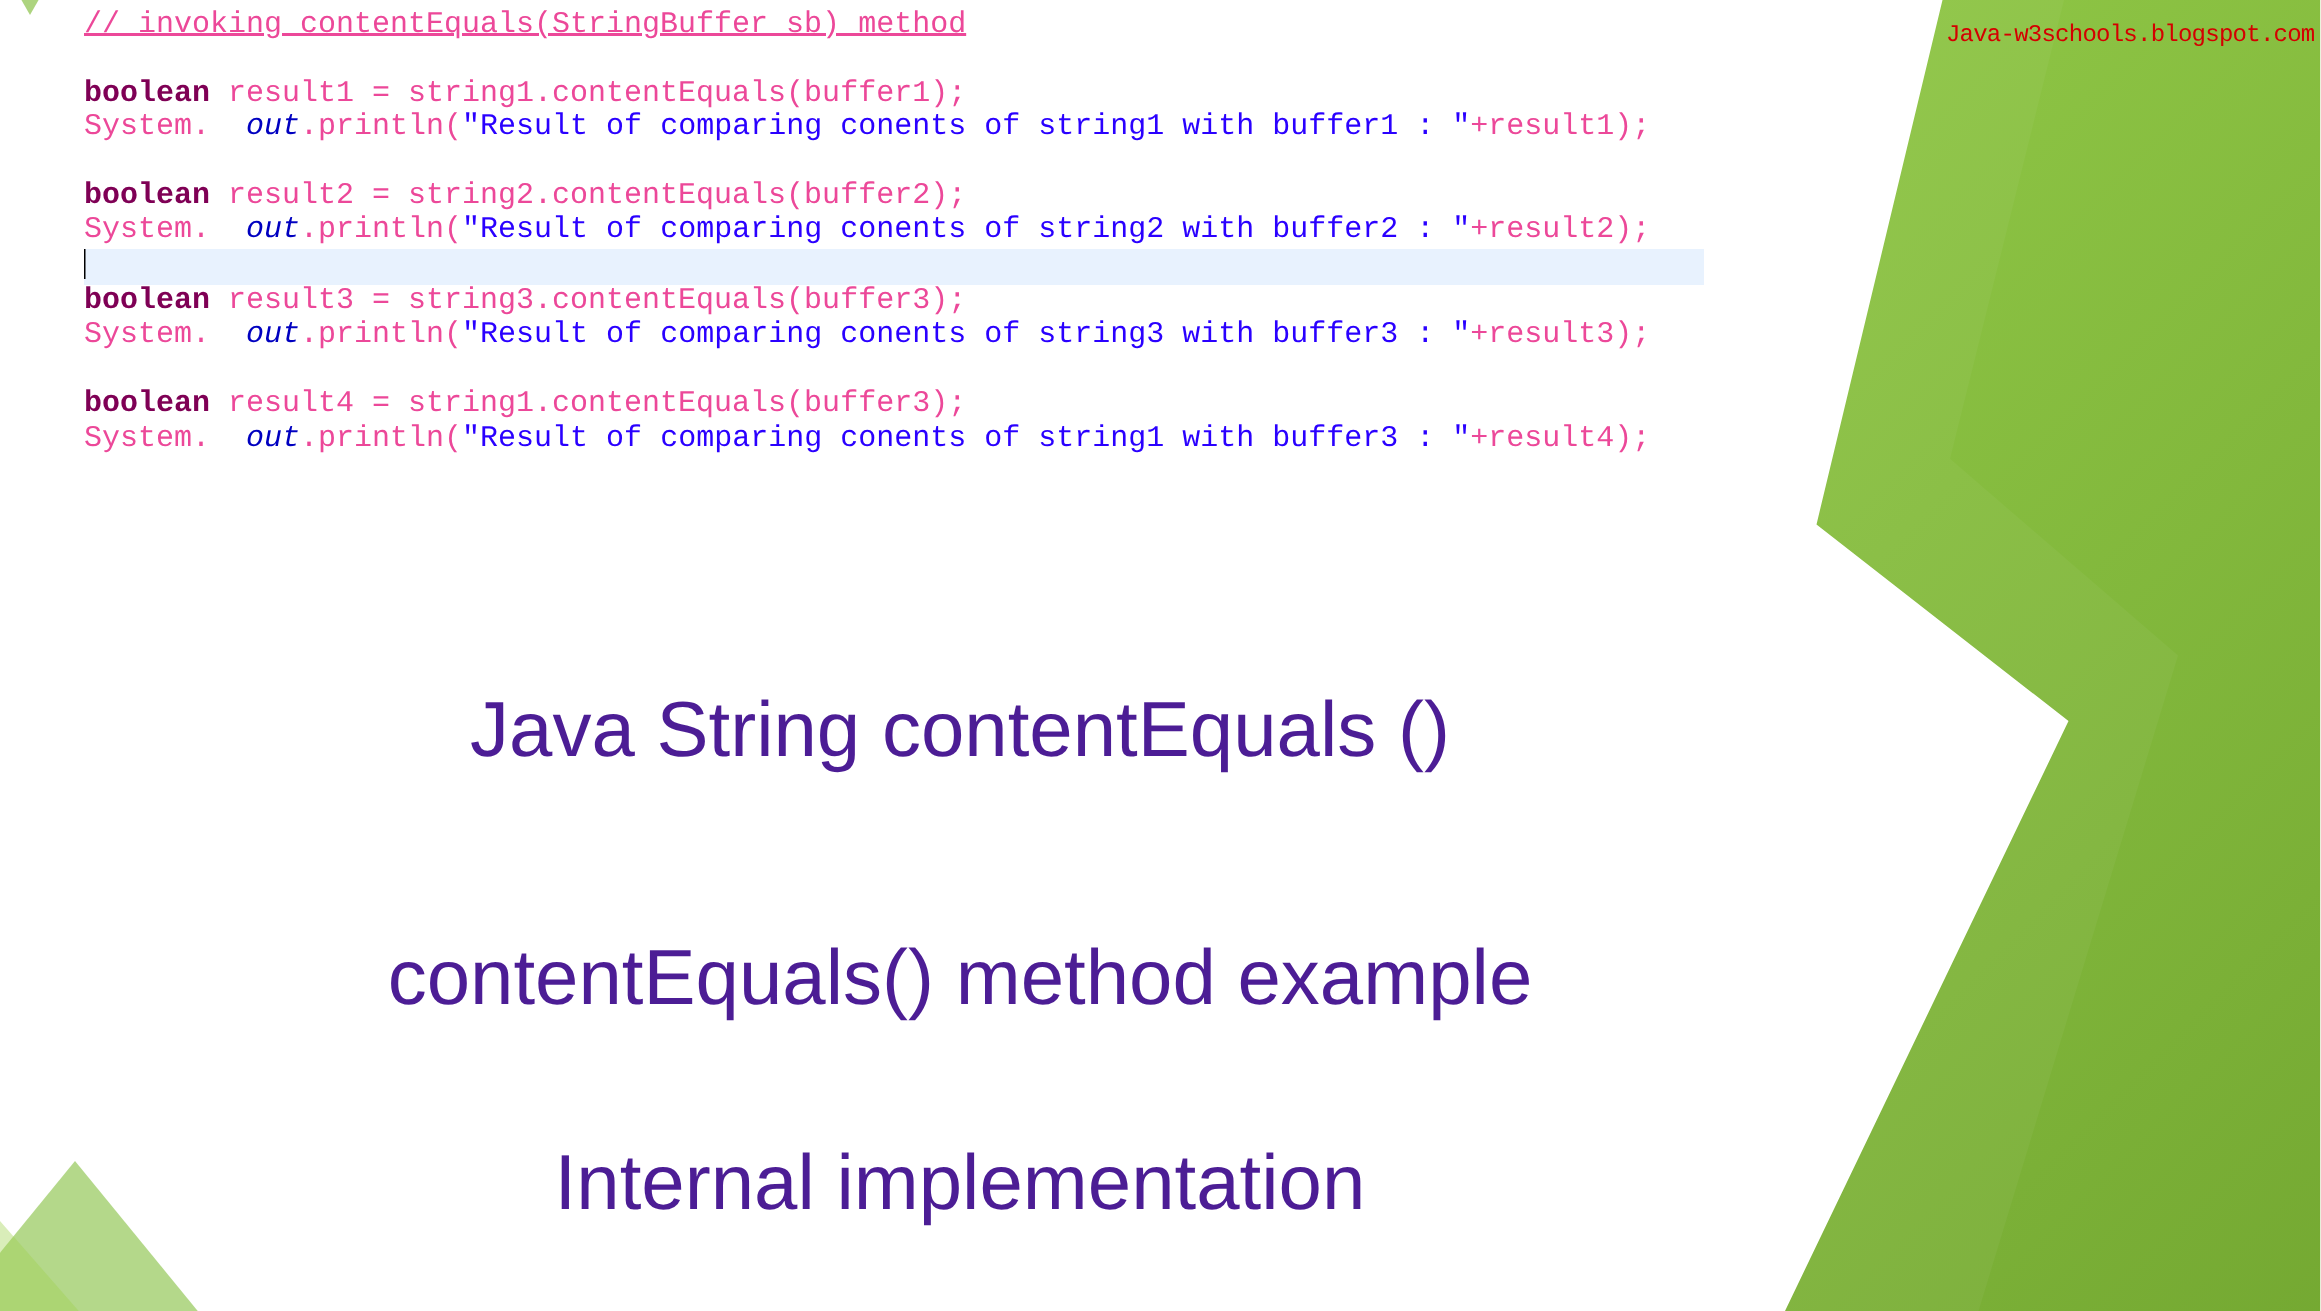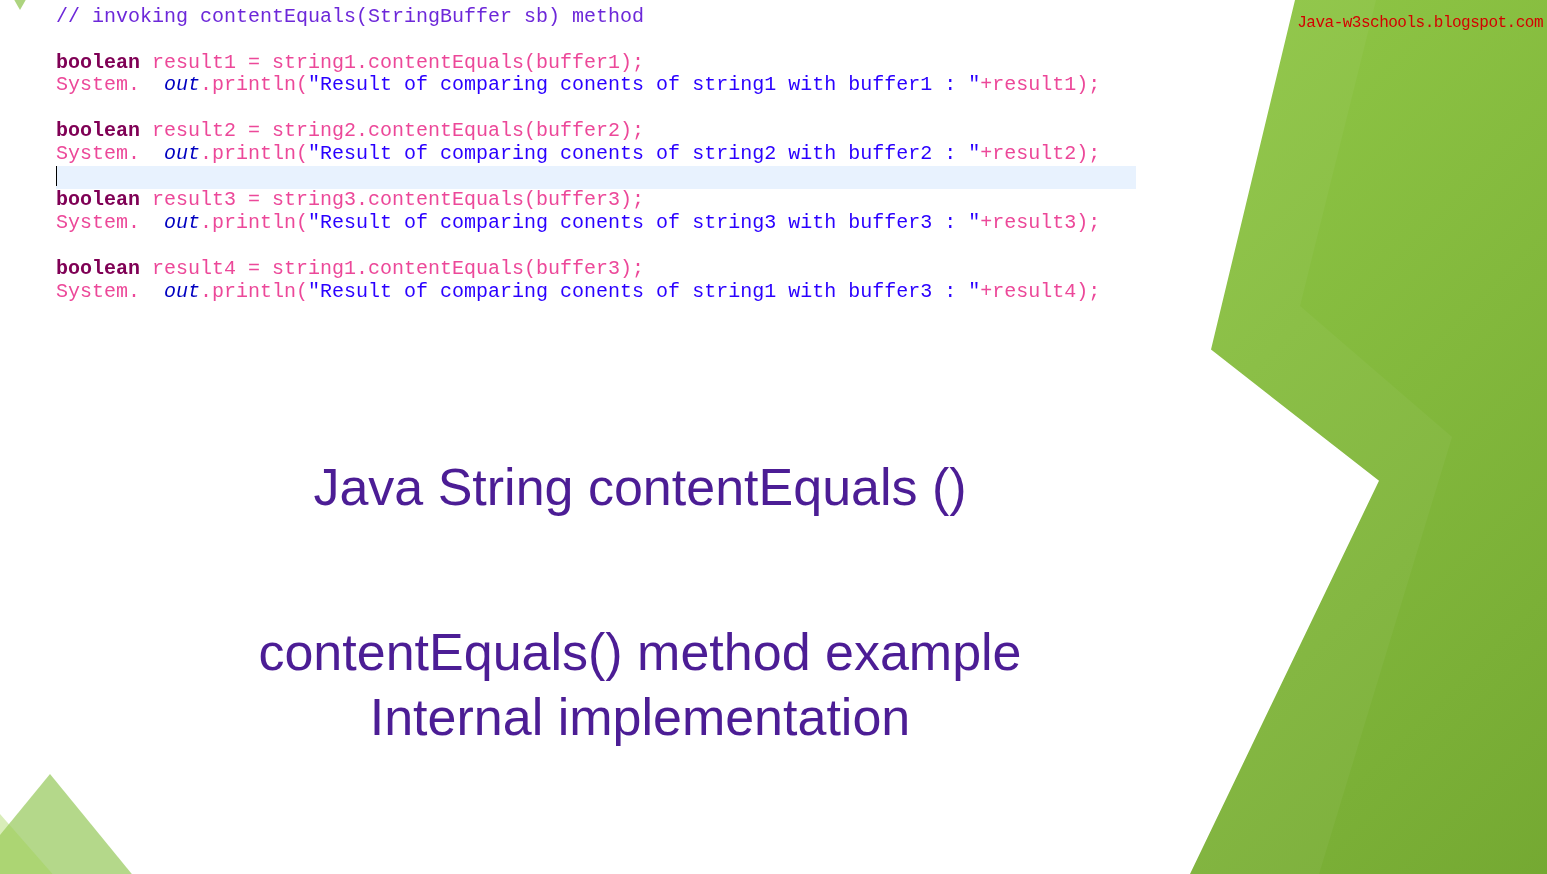--- a/index.html
+++ b/index.html
@@ -72,21 +72,21 @@
     position: absolute;
     top: 6px;
     left: 56px;
     width: 1080px;
     font-family: Consolas, "Courier New", monospace;
     font-size: 20px;
     line-height: 22.8px;
     white-space: pre;
     color: #000;
   }
-  .cm { color: #6d28d9; }     
+  .cm { color: #ec4899; text-decoration: underline; }     
   .kw { color: #7f0055; font-weight: bold; }  
   .fld { color: #0000c0; font-style: italic; margin-left: 24px; } 
   .str { color: #2a00ff; }    
   .txt { color: #ec4899; }
   .highlight-line {
     background: #e8f2fe;
     display: inline-block;
     width: 100%;
   }
   .cursor {
@@ -103,21 +103,21 @@
     text-align: center;
   }
   .titles div {
     color: #4c1d95;
     font-size: 52px;
     font-weight: 400;
     line-height: 1.25;
     font-family: "Trebuchet MS", "Segoe UI", sans-serif;
   }
   .title2 { margin-top: 100px; }
-  .title3 { }
+  .title3 { margin-top: 72px; }
 </style>
 </head>
 <body>
 
 <div class="decor right-band2"></div>
 <div class="decor right-band"></div>
 <div class="decor tri-left-top"></div>
 <div class="decor tri-left-bottom"></div>
 <div class="decor tri-left-bottom2"></div>
 

